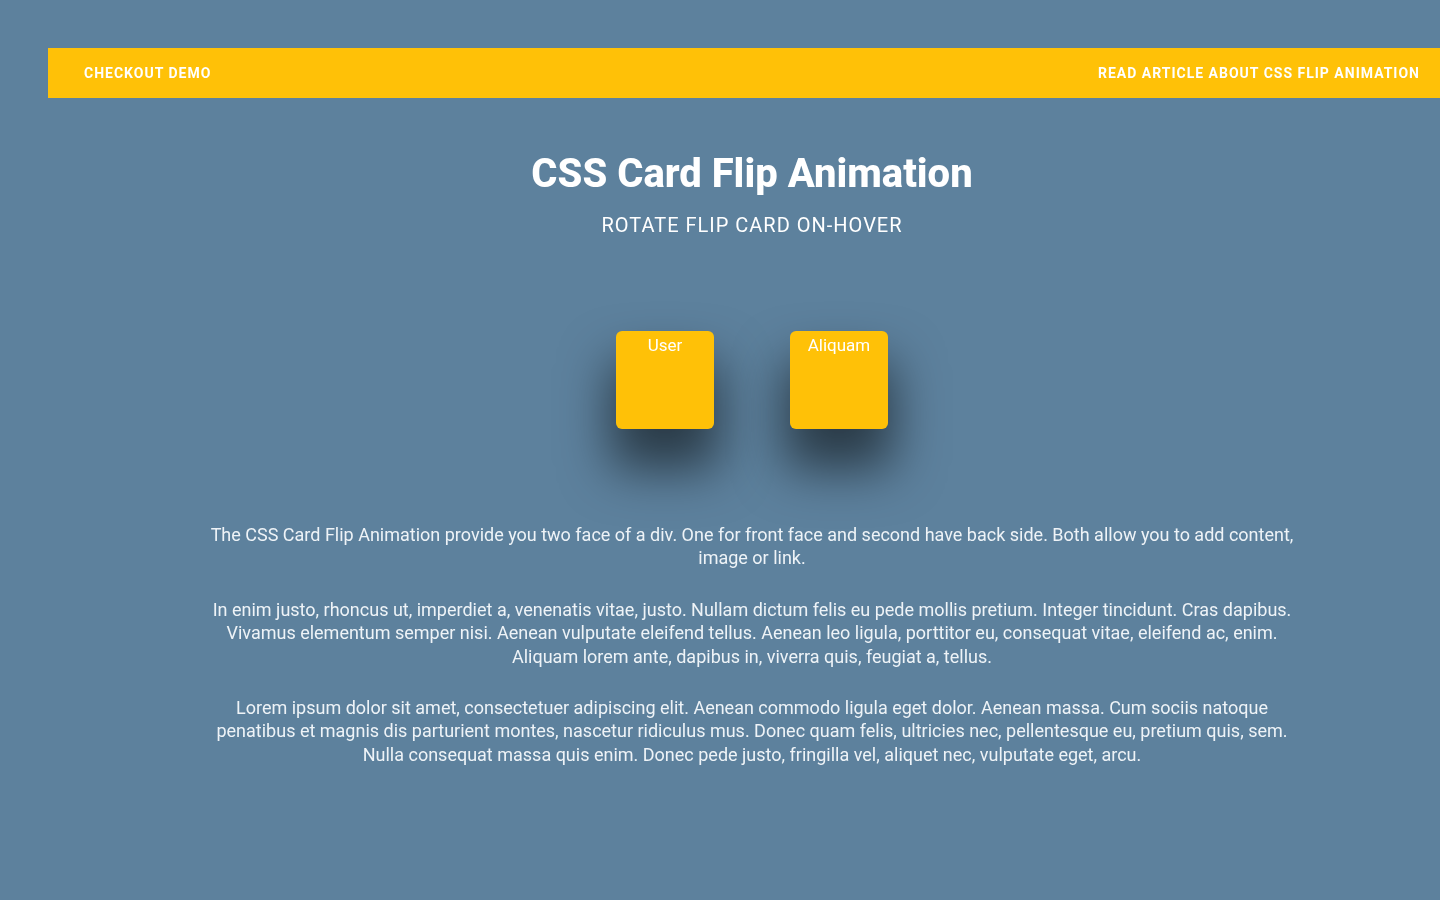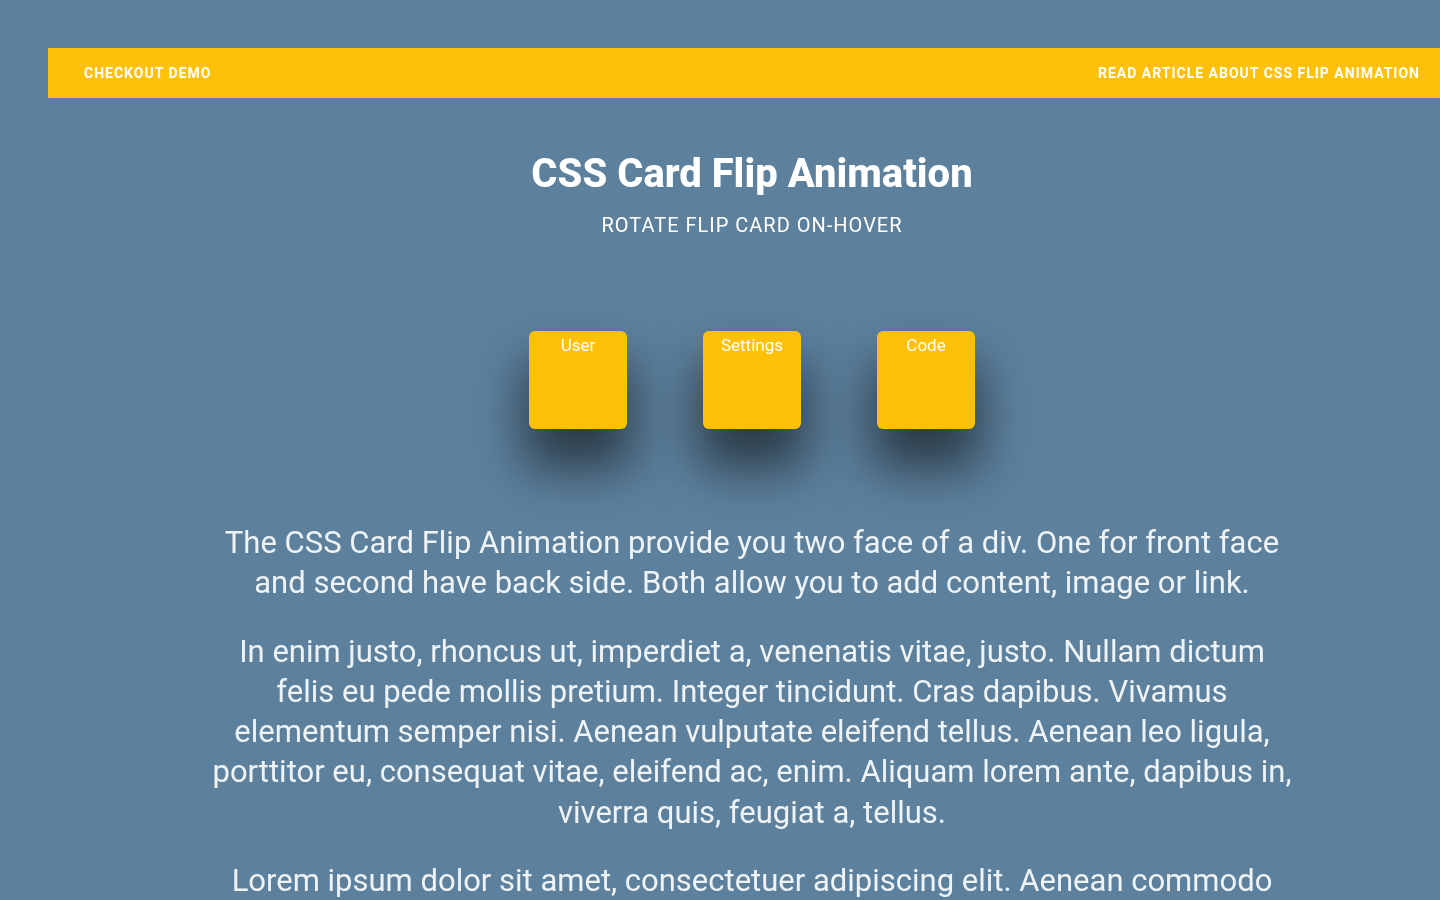--- a/index.html
+++ b/index.html
@@ -67,21 +67,21 @@
       cursor: pointer;
       position: relative;
     }
     .content {
       max-width: 1160px;
       margin: 0 auto;
       text-align: center;
       padding: 0 20px;
     }
     .content p {
-      font-size: 31px;
+      font-size: 18px;
       line-height: 1.3;
       color: #eef3f7;
       margin-bottom: 28px;
       font-weight: 400;
     }
   </style>
 </head>
 <body>
 
 <div class="topbar">
@@ -92,24 +92,21 @@
 <div class="hero">
   <h1>CSS Card Flip Animation</h1>
   <h2>ROTATE FLIP CARD ON-HOVER</h2>
 </div>
 
 <div class="cards-wrap">
   <div class="card">
     <span>User</span>
   </div>
   <div class="card">
-    <span>Settings</span>
-  </div>
-  <div class="card">
-    <span>Code</span>
+    <span>Aliquam</span>
   </div>
 </div>
 
 <div class="content">
   <p>The CSS Card Flip Animation provide you two face of a div. One for front face and second have back side. Both allow you to add content, image or link.</p>
   <p>In enim justo, rhoncus ut, imperdiet a, venenatis vitae, justo. Nullam dictum felis eu pede mollis pretium. Integer tincidunt. Cras dapibus. Vivamus elementum semper nisi. Aenean vulputate eleifend tellus. Aenean leo ligula, porttitor eu, consequat vitae, eleifend ac, enim. Aliquam lorem ante, dapibus in, viverra quis, feugiat a, tellus.</p>
   <p>Lorem ipsum dolor sit amet, consectetuer adipiscing elit. Aenean commodo ligula eget dolor. Aenean massa. Cum sociis natoque penatibus et magnis dis parturient montes, nascetur ridiculus mus. Donec quam felis, ultricies nec, pellentesque eu, pretium quis, sem. Nulla consequat massa quis enim. Donec pede justo, fringilla vel, aliquet nec, vulputate eget, arcu.</p>
 </div>
 
 </body></html>

